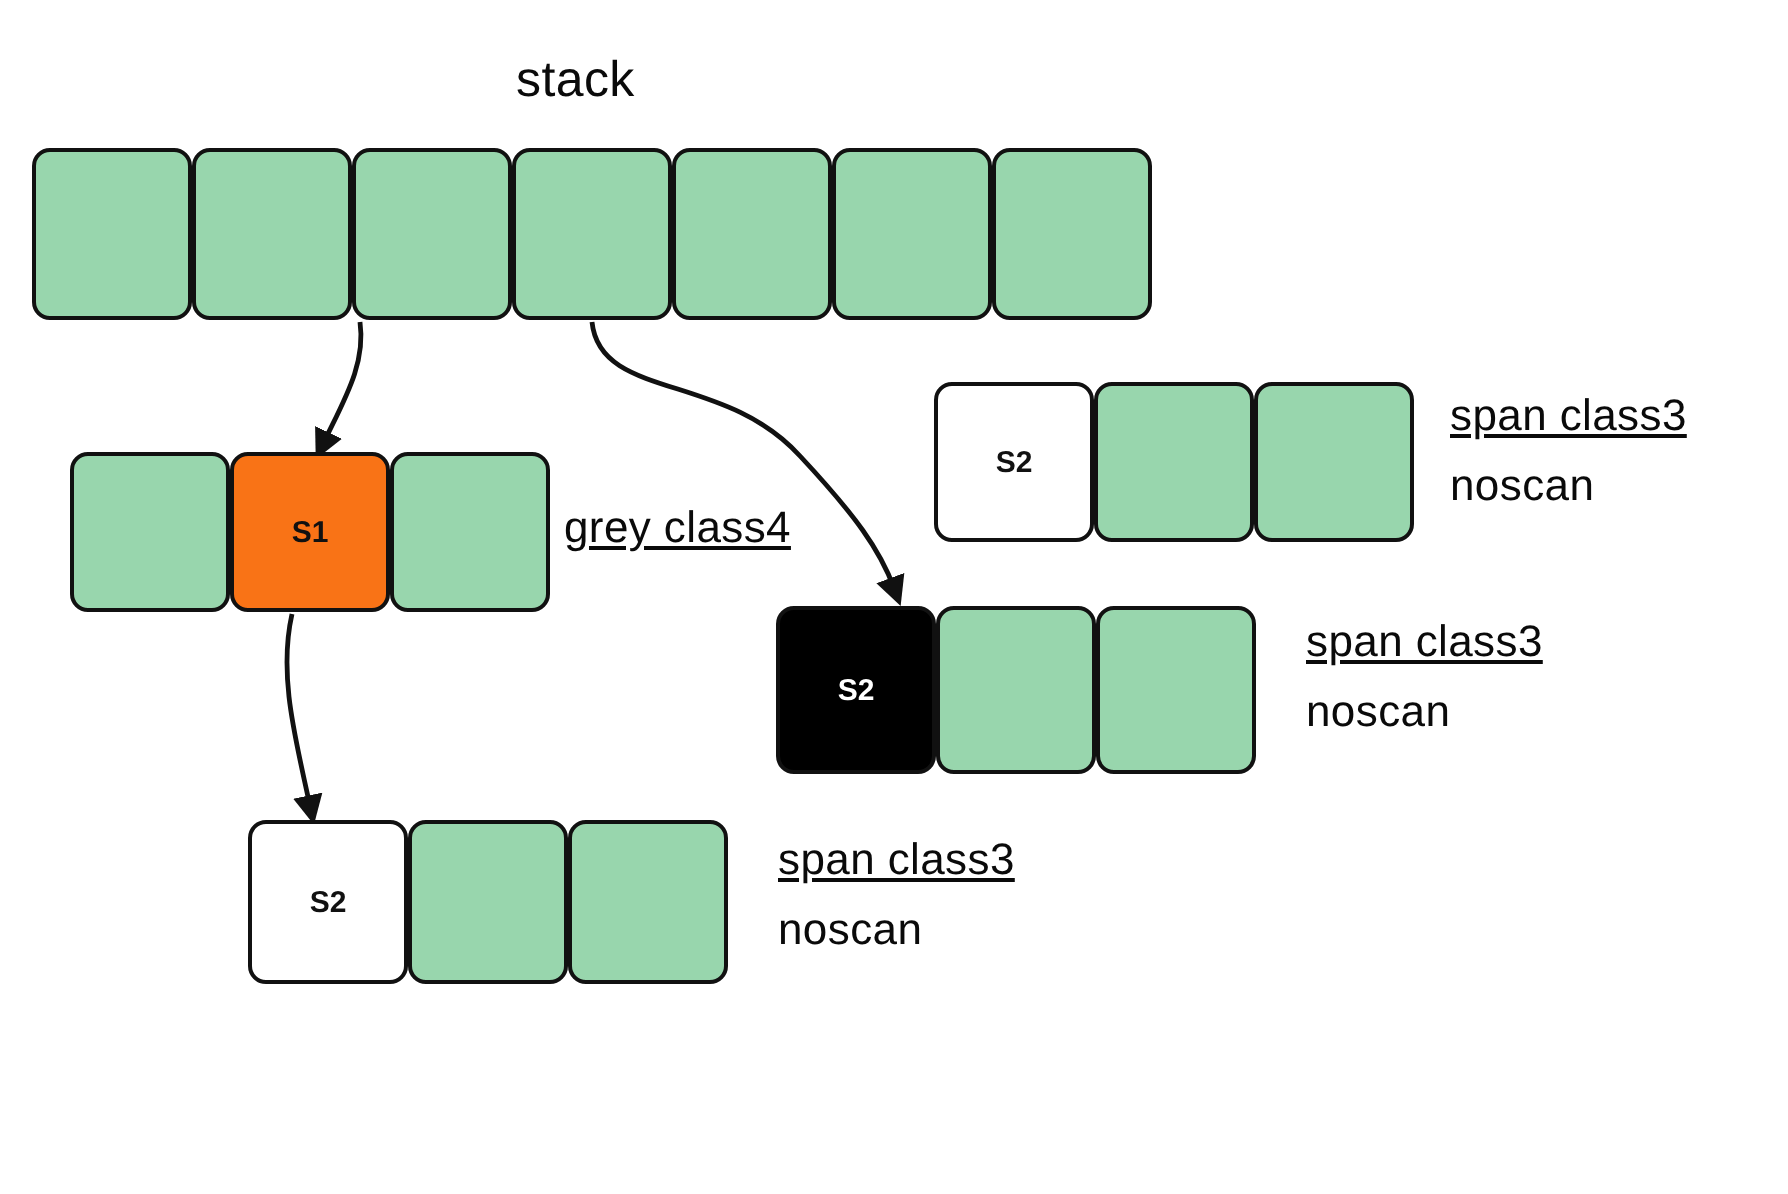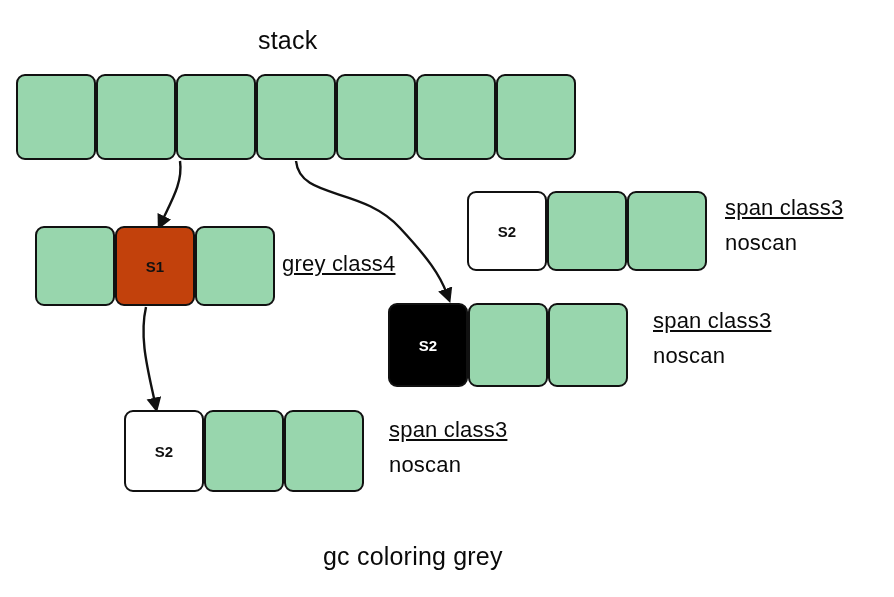--- a/index.html
+++ b/index.html
@@ -87,21 +87,21 @@
         <div class="cell green" style="left: 16px; top: 74px; width: 80px; height: 86px; background: rgb(152, 214, 173); border-color: rgb(17, 17, 17); z-index: 2;"></div>
         <div class="cell green" style="left: 96px; top: 74px; width: 80px; height: 86px; background: rgb(152, 214, 173); border-color: rgb(17, 17, 17); z-index: 2;"></div>
         <div class="cell green" style="left: 176px; top: 74px; width: 80px; height: 86px; background: rgb(152, 214, 173); border-color: rgb(17, 17, 17); z-index: 2;"></div>
         <div class="cell green" style="left: 256px; top: 74px; width: 80px; height: 86px; background: rgb(152, 214, 173); border-color: rgb(17, 17, 17); z-index: 2;"></div>
         <div class="cell green" style="left: 336px; top: 74px; width: 80px; height: 86px; background: rgb(152, 214, 173); border-color: rgb(17, 17, 17); z-index: 2;"></div>
         <div class="cell green" style="left: 416px; top: 74px; width: 80px; height: 86px; background: rgb(152, 214, 173); border-color: rgb(17, 17, 17); z-index: 2;"></div>
         <div class="cell green" style="left: 496px; top: 74px; width: 80px; height: 86px; background: rgb(152, 214, 173); border-color: rgb(17, 17, 17); z-index: 2;"></div>
       </div>
       <div>
         <div class="cell green" style="left: 35px; top: 226px; width: 80px; height: 80px; background: rgb(152, 214, 173); border-color: rgb(17, 17, 17); z-index: 2;"></div>
-        <div class="cell grey" style="left: 115px; top: 226px; width: 80px; height: 80px; background: #c2410c; border-color: rgb(17, 17, 17); z-index: 3;">
+        <div class="cell grey" style="left: 115px; top: 226px; width: 80px; height: 80px; background: #f97316; border-color: rgb(17, 17, 17); z-index: 3;">
           <span class="cell-label" style="color: rgb(17, 17, 17);">S1</span>
         </div>
         <div class="cell green" style="left: 195px; top: 226px; width: 80px; height: 80px; background: rgb(152, 214, 173); border-color: rgb(17, 17, 17); z-index: 2;"></div>
       </div>
       <div>
         <div class="cell white" style="left: 467px; top: 191px; width: 80px; height: 80px; background: rgb(255, 255, 255); border-color: rgb(17, 17, 17); z-index: 3;">
           <span class="cell-label" style="color: rgb(17, 17, 17);">S2</span>
         </div>
         <div class="cell green" style="left: 547px; top: 191px; width: 80px; height: 80px; background: rgb(152, 214, 173); border-color: rgb(17, 17, 17); z-index: 2;"></div>
         <div class="cell green" style="left: 627px; top: 191px; width: 80px; height: 80px; background: rgb(152, 214, 173); border-color: rgb(17, 17, 17); z-index: 2;"></div>
@@ -135,16 +135,15 @@
       </g>
   </svg>
 
   <div id="annotations-layer">
       <div class="label" style="left: 282px; top: 253px;"><div class="annot-label">grey class4</div></div>
       <div class="label" style="left: 725px; top: 197px;"><div class="annot-label">span class3</div><div class="annot-line2" style="margin-top: 13px;">noscan</div></div>
       <div class="label" style="left: 653px; top: 310px;"><div class="annot-label">span class3</div><div class="annot-line2" style="margin-top: 13px;">noscan</div></div>
       <div class="label" style="left: 389px; top: 419px;"><div class="annot-label">span class3</div><div class="annot-line2" style="margin-top: 13px;">noscan</div></div>
     </div>
 
-  <div class="label caption-label" id="caption" style="left: 323px; top: 544px;">gc coloring grey</div>
 
 
 </div>
 
 </body></html>

